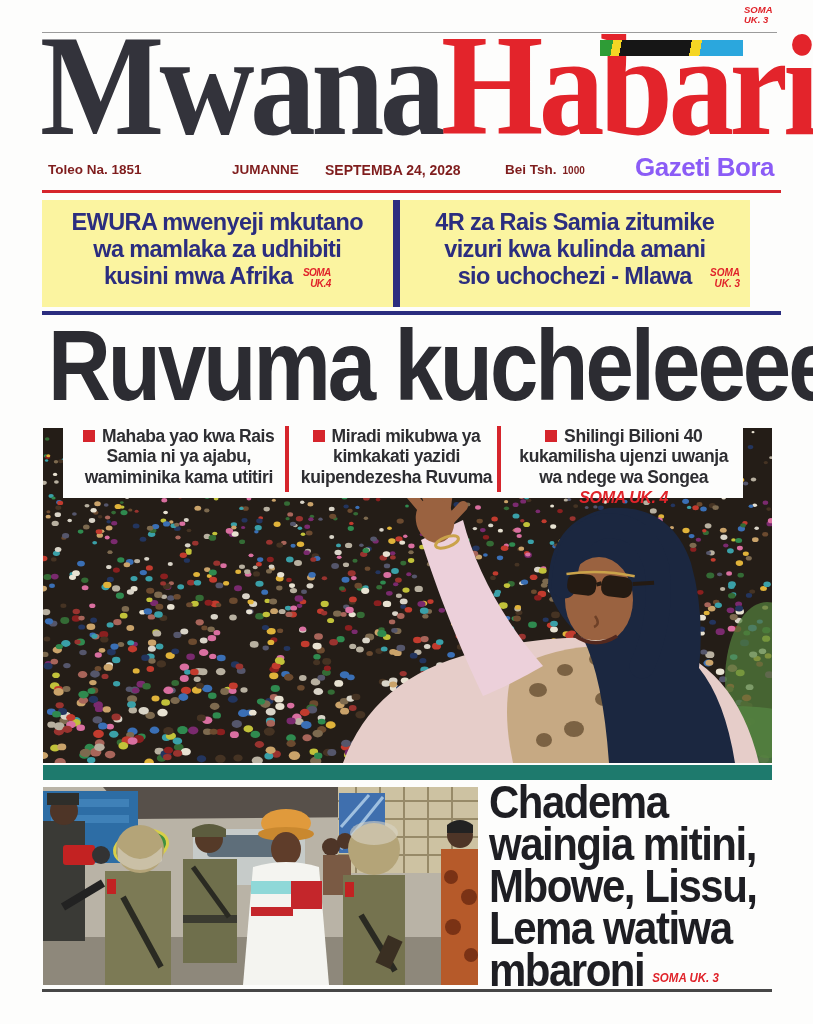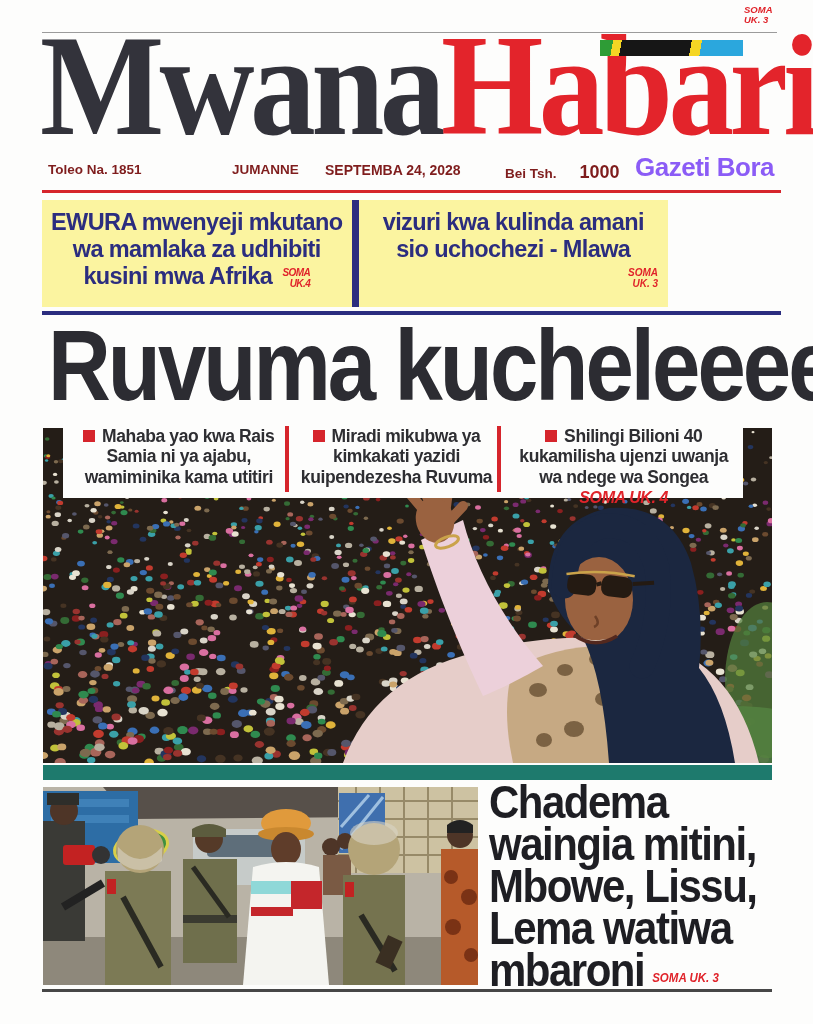--- a/index.html
+++ b/index.html
@@ -27,25 +27,25 @@
     position:absolute;left:560px;top:18px;width:143px;height:16px;
     background:linear-gradient(100deg,#2e9c36 0 9%,#f5d624 9% 15%,#161616 15% 63%,#f5d624 63% 70%,#2ba7dd 70% 100%);
   }
   
   .dateline{position:absolute;left:48px;top:152px;width:733px;height:34px;}
   .dl{position:absolute;font-weight:bold;color:#7f1d1d;font-size:13.5px;top:10px;white-space:nowrap;}
   .dl-issue{left:0;}
   .dl-day{left:184px;}
   .dl-date{left:277px;font-size:14px;}
   .dl-price{left:457px;}
-  .dl-price b{font-size:18px;margin-left:23px;}
+  .dl-price b{font-size:10px;margin-left:6px;}
   .dl-tagline{right:7px;top:0;font-size:26px;letter-spacing:-0.5px;color:#8b5cf6;}
   .rule-red{position:absolute;left:42px;top:190px;width:739px;height:3px;background:#d6252c;}
   
-  .teasers{position:absolute;left:42px;top:200px;width:626px;height:107px;display:flex;}
+  .teasers{position:absolute;left:42px;top:200px;width:708px;height:107px;display:flex;}
   .teaser{background:#fbf4a0;flex:1;position:relative;text-align:center;padding-top:9px;}
   .teaser-divider{width:7px;background:#2b2d7f;}
   .tline{
     color:#2b2d7f;font-weight:bold;font-size:23.5px;line-height:1.14;
     letter-spacing:-0.6px;white-space:nowrap;
   }
   .soma{
     display:inline-block;color:#e0232a;font-size:10px;font-weight:bold;font-style:italic;
     line-height:1.05;width:38px;text-align:right;vertical-align:-3px;margin-left:0;
     white-space:normal;
@@ -118,20 +118,21 @@
   <div class="rule-red"></div>
 
   <div class="teasers">
     <div class="teaser">
       <div class="tline">EWURA mwenyeji mkutano</div>
       <div class="tline">wa mamlaka za udhibiti</div>
       <div class="tline"><span>kusini mwa Afrika</span><span class="soma">SOMA UK.4</span></div>
     </div>
     <div class="teaser-divider"></div>
     <div class="teaser">
+      <div class="tline">4R za Rais Samia zitumike</div>
       <div class="tline">vizuri kwa kulinda amani</div>
       <div class="tline">sio uchochezi - Mlawa</div>
       <span class="soma soma-overlap">SOMA UK. 3</span>
     </div>
   </div>
 
   <div class="rule-navy"></div>
 
   <div class="lead-headline">Ruvuma kucheleeee</div>
 

